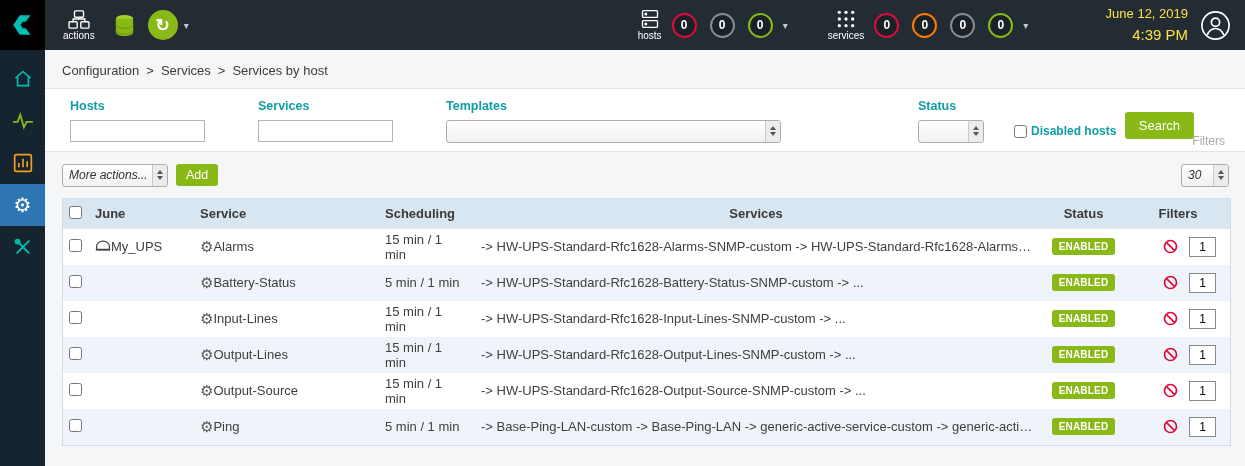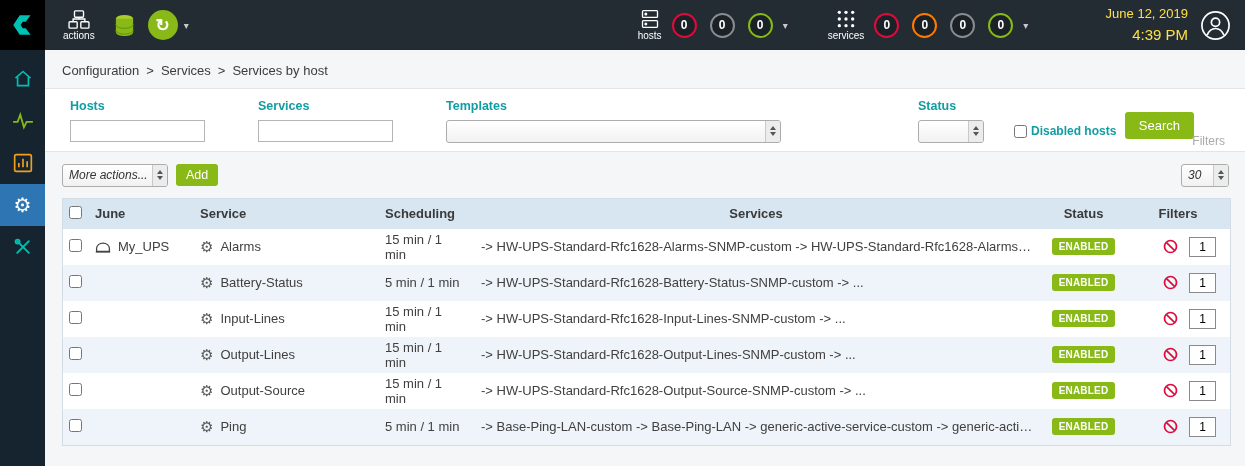--- a/index.html
+++ b/index.html
@@ -71,21 +71,21 @@
   
   .table-wrap { margin:2px 16px 0 17px; background:#fff; border:1px solid #d4dde5; }
   table { width:100%; border-collapse:collapse; table-layout:fixed; font-size:13px; }
   col.w-cb{width:26px} col.w-host{width:105px} col.w-svc{width:177px} col.w-sched{width:100px}
   col.w-tpl{width:570px} col.w-status{width:85px} col.w-opt{width:104px}
   thead th { background:#d8e6f1; height:30px; font-weight:bold; color:#3a3a3a; text-align:left; padding:0 6px; font-size:13px; }
   th.center { text-align:center; }
   th.pad-sched, td.col-sched { padding-left:14px; }
   tbody td { height:36px; padding:0 6px; color:#404040; }
   tbody tr:nth-child(even) { background:#eef4f9; }
-  .host-wrap, .svc-wrap { display:flex; align-items:flex-end; gap:7px; }
+  .host-wrap, .svc-wrap { display:flex; align-items:flex-start; }
   .gear-glyph { font-size:15px; color:#5a5a5a; line-height:1; }
   .host-name, .svc-name { cursor:pointer; }
   td.col-tpl { padding-left:10px; white-space:nowrap; overflow:hidden; text-overflow:ellipsis; }
   td.col-status { text-align:center; }
   .badge { display:inline-block; background:#88b917; color:#fff; font-size:10px; font-weight:bold;
            padding:3px 7px; border-radius:3px; letter-spacing:.2px; }
   .opt-wrap { display:flex; align-items:center; justify-content:flex-end; gap:11px; padding-right:8px; }
   .disable-btn { cursor:pointer; display:flex; }
   .opt-input { width:27px; height:20px; border:1px solid #8a8a8a; text-align:center; font-size:12px;
                font-family:"Liberation Sans", sans-serif; }

